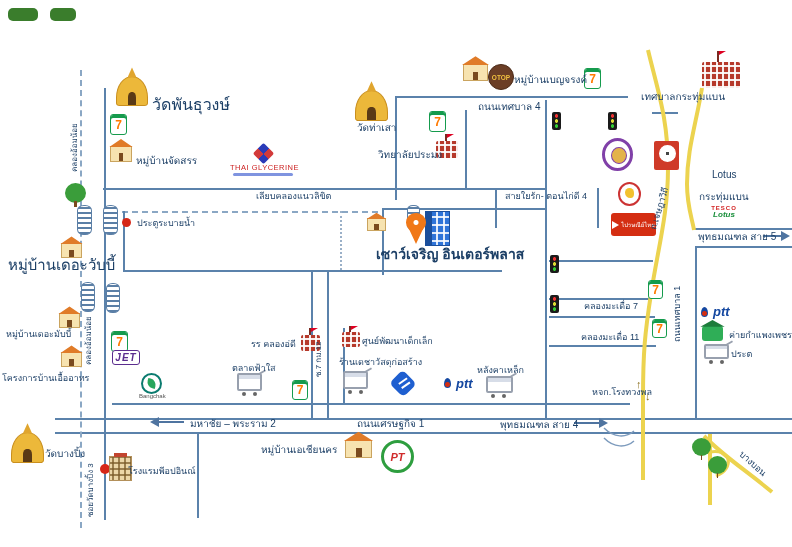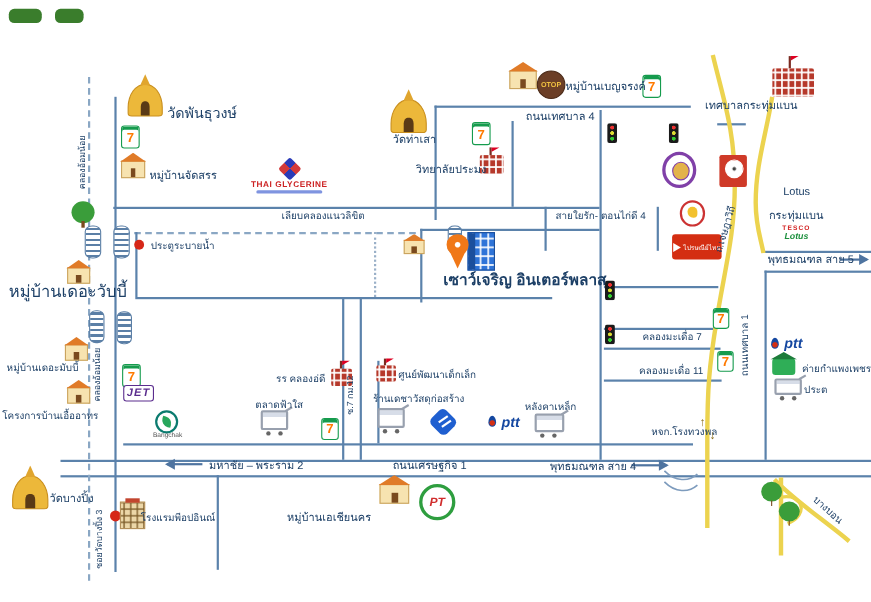--- a/index.html
+++ b/index.html
@@ -59,21 +59,21 @@
   .icon-kdiamond::before{content:"";position:absolute;left:12%;top:6%;width:76%;height:82%;background:#1f5fd0;border-radius:5px;transform:rotate(45deg);}
   .icon-kdiamond::after{content:"";position:absolute;left:30%;top:32%;width:40%;height:10%;background:#fff;transform:rotate(-35deg);box-shadow:0 5px 0 #fff;}
   .icon-ptt{display:flex;align-items:center;gap:5px;}
   .icon-ptt .flame{width:7px;height:10px;background:radial-gradient(circle at 50% 65%,#d42e12 2px,#1447a0 3px);border-radius:50% 50% 50% 50%/60% 60% 40% 40%;}
   .icon-ptt .ptxt{color:#1447a0;font-weight:800;font-style:italic;font-size:13px;line-height:1;}
   .icon-pt{border:3px solid #2e9e3f;border-radius:50%;background:#fff;color:#d02c2c;font-weight:800;font-style:italic;font-size:11px;display:flex;align-items:center;justify-content:center;}
   .icon-hotel{background:#ecd7a8;border:1px solid #b3905a;background-image:linear-gradient(90deg,rgba(122,90,40,.7) 2px,transparent 2px),linear-gradient(rgba(122,90,40,.7) 2px,transparent 2px);background-size:6px 6px;background-position:2px 5px;}
   .icon-hotel::before{content:"";position:absolute;left:20%;top:-4px;width:60%;height:4px;background:#c2452f;}
   .icon-tg{text-align:center;}
   .tg-flower{width:15px;height:15px;margin:0 auto 2px auto;background:conic-gradient(#d23a3a 0 25%,#2a3bb8 25% 50%,#d23a3a 50% 75%,#2a3bb8 75%);transform:rotate(45deg);border-radius:2px;}
-  .tg-name{color:#cc2222;font-weight:bold;font-size:7.5px;letter-spacing:.5px;}
+  .tg-name{color:#cc2222;font-weight:normal;font-size:7.5px;letter-spacing:.5px;text-align:right;}
   .tg-sub{height:3px;background:#3b5bd0;opacity:.65;margin:1px 6px 0 6px;border-radius:2px;}
   .icon-arrowl{height:2px;background:#4f74a0;}
   .icon-arrowl::before{content:"";position:absolute;left:-2px;top:-4px;border-top:5px solid transparent;border-bottom:5px solid transparent;border-right:9px solid #4f74a0;}
   .icon-arrowr{height:2px;background:#4f74a0;}
   .icon-arrowr::before{content:"";position:absolute;right:-2px;top:-4px;border-top:5px solid transparent;border-bottom:5px solid transparent;border-left:9px solid #4f74a0;}
 </style>
 </head>
 <body>
 
 <div id="map">
@@ -182,34 +182,34 @@
     <div class="icon icon-ptt" style="left: 701px; top: 304px; width: 32px; height: 15px;">
       <span class="flame"></span>
       <span class="ptxt">ptt</span>
     </div>
     <div class="icon icon-greenhouse" style="left: 702px; top: 326px; width: 21px; height: 15px;"></div>
     <div class="icon icon-hotel" style="left: 109px; top: 456px; width: 23px; height: 25px;"></div>
     <div class="icon icon-pt" style="left: 381px; top: 440px; width: 33px; height: 33px;">PT</div>
     <div class="icon icon-arrowl" style="left: 152px; top: 421px; width: 32px; height: 2px;"></div>
     <div class="icon icon-arrowr" style="left: 574px; top: 422px; width: 32px; height: 2px;"></div>
     <div class="icon icon-arrowr" style="left: 764px; top: 235px; width: 24px; height: 2px;"></div>
-    <span class="map-label" style="left: 152px; top: 96px; font-size: 13px; text-align: right;">วัดพันธุวงษ์</span>
+    <span class="map-label" style="left: 152px; top: 96px; font-size: 16px; text-align: right;">วัดพันธุวงษ์</span>
     <span class="map-label" style="left: 136px; top: 155px; font-size: 10px;">หมู่บ้านจัดสรร</span>
     <span class="map-label" style="left: 137px; top: 218px; font-size: 9px;">ประตูระบายน้ำ</span>
     <span class="map-label" style="left: 256px; top: 191px; font-size: 9px;">เลียบคลองแนวลิขิต</span>
     <span class="map-label" style="left: 357px; top: 122px; font-size: 10px;">วัดท่าเสา</span>
     <span class="map-label" style="left: 378px; top: 149px; font-size: 10px;">วิทยาลัยประมง</span>
     <span class="map-label" style="left: 478px; top: 101px; font-size: 10px;">ถนนเทศบาล 4</span>
     <span class="map-label" style="left: 514px; top: 74px; font-size: 10px;">หมู่บ้านเบญจรงค์</span>
     <span class="map-label" style="left: 641px; top: 91px; font-size: 10px;">เทศบาลกระทุ่มแบน</span>
     <span class="map-label" style="left: 712px; top: 169px; font-size: 10px;">Lotus</span>
     <span class="map-label" style="left: 699px; top: 191px; font-size: 10px;">กระทุ่มแบน</span>
     <span class="map-label" style="left: 698px; top: 231px; font-size: 10px;">พุทธมณฑล สาย 5</span>
     <span class="map-label" style="left: 505px; top: 191px; font-size: 9px;">สายใยรัก- ตอนไก่ดี 4</span>
-    <span class="map-label" style="left: 376px; top: 246px; font-size: 14px; font-weight: bold; margin-left: 27px;">เซาว์เจริญ อินเตอร์พลาส</span>
+    <span class="map-label" style="left: 376px; top: 246px; font-size: 14px; font-weight: bold;">เซาว์เจริญ อินเตอร์พลาส</span>
     <span class="map-label" style="left: 584px; top: 301px; font-size: 9px;">คลองมะเดื่อ 7</span>
     <span class="map-label" style="left: 581px; top: 332px; font-size: 9px;">คลองมะเดื่อ 11</span>
     <span class="map-label" style="left: 672px; top: 342px; font-size: 9px; transform: rotate(-90deg); transform-origin: 0px 0px;">ถนนเทศบาล 1</span>
     <span class="map-label" style="left: 648px; top: 228px; font-size: 9px; transform: rotate(-73deg); transform-origin: 0px 0px;">ถ.เจษฎาวิถี</span>
     <span class="map-label" style="left: 729px; top: 330px; font-size: 9px;">ค่ายกำแพงเพชร</span>
     <span class="map-label" style="left: 731px; top: 349px; font-size: 9px;">ประต</span>
     <span class="map-label" style="left: 592px; top: 387px; font-size: 9px;">หจก.โรงทวงพล</span>
     <span class="map-label" style="left: 8px; top: 258px; font-size: 15px; font-family: Liberation Mono, monospace;">หมู่บ้านเดอะวับบี้</span>
     <span class="map-label" style="left: 6px; top: 329px; font-size: 9px;">หมู่บ้านเดอะมับบี้</span>
     <span class="map-label" style="left: 2px; top: 373px; font-size: 9px;">โครงการบ้านเอื้ออาทร</span>
@@ -219,19 +219,19 @@
     <span class="map-label" style="left: 362px; top: 336px; font-size: 9px;">ศูนย์พัฒนาเด็กเล็ก</span>
     <span class="map-label" style="left: 339px; top: 357px; font-size: 9px;">ร้านเดชาวัสดุก่อสร้าง</span>
     <span class="map-label" style="left: 477px; top: 365px; font-size: 9px;">หลังคาเหล็ก</span>
     <span class="map-label" style="left: 232px; top: 363px; font-size: 9px;">ตลาดฟ้าใส</span>
     <span class="map-label" style="left: 314px; top: 377px; font-size: 8px; transform: rotate(-90deg); transform-origin: 0px 0px;">ซ.7 กม.12</span>
     <span class="map-label" style="left: 190px; top: 418px; font-size: 10px;">มหาชัย – พระราม 2</span>
     <span class="map-label" style="left: 357px; top: 418px; font-size: 10px;">ถนนเศรษฐกิจ 1</span>
     <span class="map-label" style="left: 500px; top: 419px; font-size: 10px;">พุทธมณฑล สาย 4</span>
     <span class="map-label" style="left: 45px; top: 448px; font-size: 10px;">วัดบางปิ้ง</span>
     <span class="map-label" style="left: 128px; top: 466px; font-size: 9px;">โรงแรมพีอปอินณ์</span>
-    <span class="map-label" style="left: 261px; top: 466px; font-size: 10px;">หมู่บ้านเอเชียนคร</span>
+    <span class="map-label" style="left: 261px; top: 445px; font-size: 10px; font-family: Liberation Mono, monospace;">หมู่บ้านเอเชียนคร</span>
     <span class="map-label" style="left: 86px; top: 517px; font-size: 8px; transform: rotate(-90deg); transform-origin: 0px 0px;">ซอยวัดบางปิ้ง 3</span>
     <span class="map-label" style="left: 744px; top: 449px; font-size: 9px; transform: rotate(42deg); transform-origin: 0px 0px;">บางบอน</span>
     <span class="map-label" style="left: 139px; top: 393px; font-size: 6px; color: rgb(85, 85, 85);">Bangchak</span>
     <span class="map-label" style="left: 636px; top: 378px; font-size: 11px; color: rgb(138, 109, 26);">↑</span>
     <span class="map-label" style="left: 645px; top: 390px; font-size: 11px; color: rgb(138, 109, 26);">↓</span>
   </div>
 
 </body></html>

